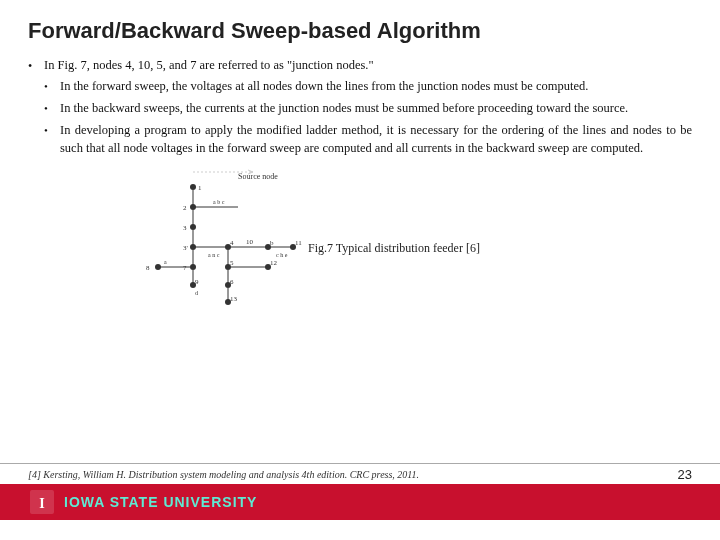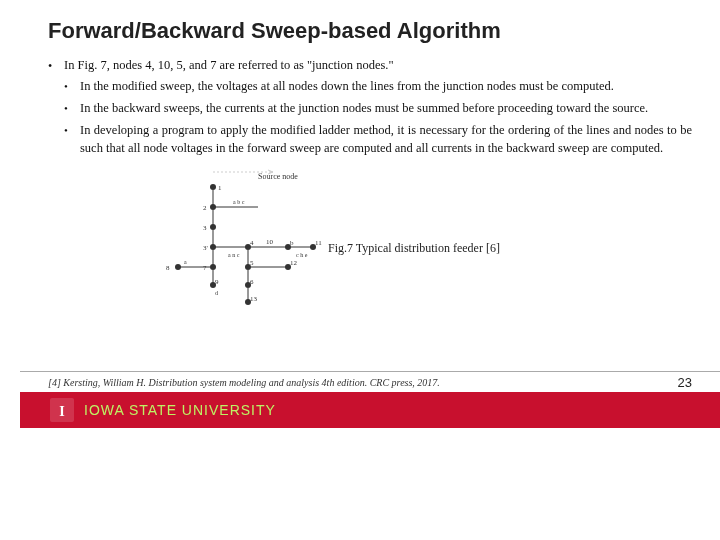--- a/index.html
+++ b/index.html
@@ -8,25 +8,24 @@
       width: 720px;
       height: 540px;
       background: #fff;
       font-family: 'Times New Roman', Times, serif;
       overflow: hidden;
       position: relative;
     }
 
     .slide-container {
       width: 720px;
-      height: 428px;
+      height: 520px;
       display: flex;
       flex-direction: column;
       position: relative;
-      padding-left: 20px;
     }
 
     .main-content {
       flex: 1;
       padding: 18px 28px 10px 28px;
       display: flex;
       flex-direction: column;
     }
 
     .slide-title {
@@ -128,23 +127,23 @@
     .footer-bar {
       background: #c8102e;
       height: 36px;
       display: flex;
       align-items: center;
       padding: 0 28px;
       flex-shrink: 0;
     }
 
     .footer-logo-text {
-      color: #bef264;
+      color: #5eead4;
       font-family: Arial, sans-serif;
-      font-weight: normal;
+      font-weight: bold;
       font-size: 14px;
       letter-spacing: 1px;
       text-transform: uppercase;
     }
 
     .footer-logo-icon {
       width: 28px;
       height: 28px;
       margin-right: 8px;
       flex-shrink: 0;
@@ -159,21 +158,21 @@
     <div class="slide-title">Forward/Backward Sweep-based Algorithm</div>
 
     <div class="bullet-list">
       <div class="bullet-item">
         <span class="bullet-dot">•</span>
         <span class="bullet-text">In Fig. 7, nodes 4, 10, 5, and 7 are referred to as "junction nodes."</span>
       </div>
       <div class="sub-bullet-list">
         <div class="sub-bullet-item">
           <span class="sub-bullet-dot">•</span>
-          <span class="sub-bullet-text">In the modified sweep, the voltages at all nodes down the lines from the junction nodes must be computed.</span>
+          <span class="sub-bullet-text">In the forward sweep, the voltages at all nodes down the lines from the junction nodes must be computed.</span>
         </div>
         <div class="sub-bullet-item">
           <span class="sub-bullet-dot">•</span>
           <span class="sub-bullet-text">In the backward sweeps, the currents at the junction nodes must be summed before proceeding toward the source.</span>
         </div>
         <div class="sub-bullet-item">
           <span class="sub-bullet-dot">•</span>
           <span class="sub-bullet-text">In developing a program to apply the modified ladder method, it is necessary for the ordering of the lines and nodes to be such that all node voltages in the forward sweep are computed and all currents in the backward sweep are computed.</span>
         </div>
       </div>
@@ -259,21 +258,21 @@
         <line x1="165" y1="5" x2="225" y2="5" stroke="#999" stroke-width="0.5" stroke-dasharray="2,2"></line>
         <line x1="220" y1="3" x2="225" y2="5" stroke="#999" stroke-width="0.5"></line>
         <line x1="220" y1="7" x2="225" y2="5" stroke="#999" stroke-width="0.5"></line>
       </svg>
       <div class="diagram-caption">Fig.7 Typical distribution feeder [6]</div>
     </div>
 
   </div>
 
   <div class="footnote-bar">
-    <span class="footnote-text">[4] Kersting, William H. Distribution system modeling and analysis 4th edition. CRC press, 2017.</span>
+    <span class="footnote-text">[4] Kersting, William H. Distribution system modeling and analysis 4th edition. CRC press, 2011.</span>
     <span class="page-number">23</span>
   </div>
 
   <div class="footer-bar">
 
     <svg class="footer-logo-icon" viewBox="0 0 28 28">
       <rect x="2" y="2" width="24" height="24" rx="2" fill="#fff" opacity="0.15"></rect>
       <text x="14" y="20" font-size="14" font-weight="bold" fill="#fff" text-anchor="middle" font-family="serif">I</text>
     </svg>
     <span class="footer-logo-text">IOWA STATE UNIVERSITY</span>

